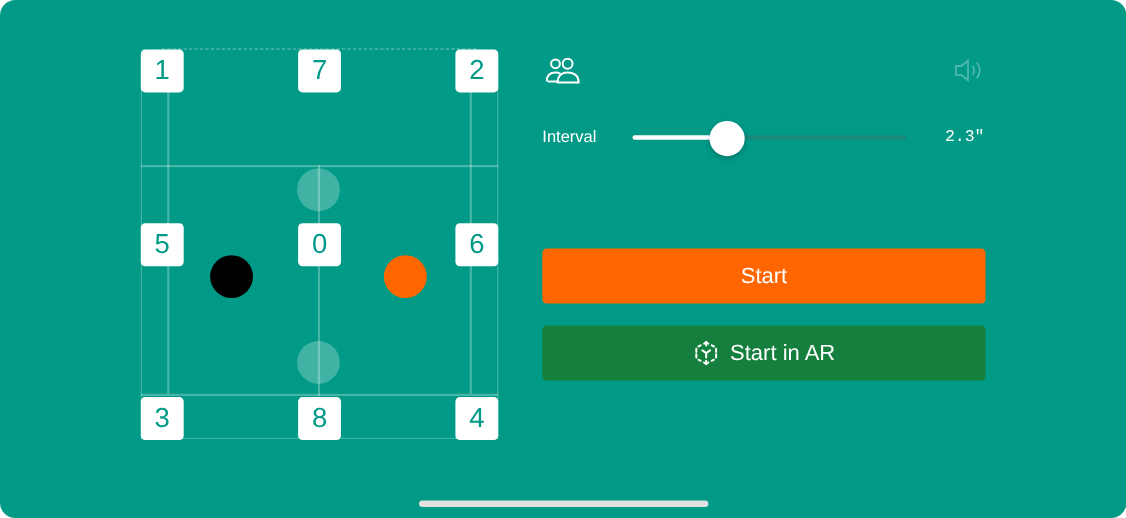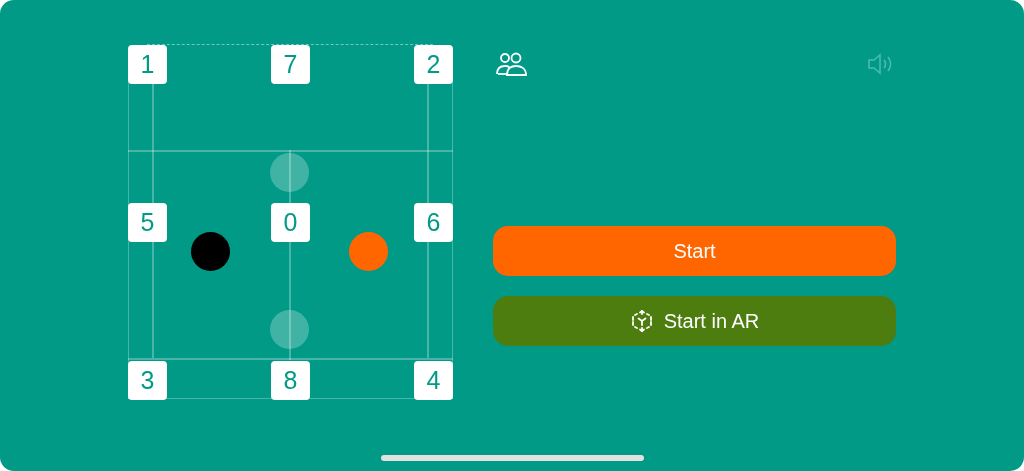--- a/index.html
+++ b/index.html
@@ -42,21 +42,21 @@
   .slider-thumb {
     position: absolute; top: -13px; width: 32px; height: 32px; border-radius: 50%;
     background: #ffffff; box-shadow: 0 2px 5px rgba(0,0,0,0.25);
     margin-left: -16px;
   }
   .slider-value {
     position: absolute; right: 2px; top: 6px; color: #ffffff; font-size: 15px;
     font-family: "Liberation Mono", monospace;
   }
   .btn {
-    position: absolute; left: 493px; width: 403px; height: 50px; border-radius: 15px;
+    position: absolute; left: 493px; width: 403px; height: 50px; border-radius: 4px;
     color: #ffffff; font-size: 20px; display: flex; align-items: center; justify-content: center;
     gap: 10px;
   }
   .home-indicator {
     position: absolute; left: 381px; top: 455px; width: 263px; height: 6px;
     border-radius: 3px; background: #e2e2e2;
   }
 </style>
 </head>
 <body>
@@ -106,27 +106,35 @@
   </div>
 
   <div class="icon-btn" style="left:866px; top:52px; width:30px; height:24px;">
     <svg width="30" height="24" viewBox="0 0 30 24" fill="none" stroke="rgba(255,255,255,0.3)" stroke-width="1.6">
       <path d="M3 8 L8 8 L14 3 L14 21 L8 16 L3 16 Z"></path>
       <path d="M18 8 C20 10 20 14 18 16"></path>
       <path d="M22 5 C25.5 9 25.5 15 22 19"></path>
     </svg>
   </div>
 
+  <div class="slider-row" style="top:110px;">
+    <span class="slider-label">Interval</span>
+    <div class="slider-track">
+      <div class="slider-fill" style="width:34.5%;"></div>
+      <div class="slider-thumb" style="left:34.5%;"></div>
+    </div>
+    <span class="slider-value">2.3"</span>
+  </div>
 
 
   <div class="btn" style="top:226px; background:#ff6600;">
     <span>Start</span>
   </div>
 
-  <div class="btn" style="top:296px; background:#4d7c0f;">
+  <div class="btn" style="top:296px; background:#15803d;">
     <svg width="24" height="24" viewBox="0 0 24 24" fill="none" stroke="#ffffff" stroke-width="1.8" stroke-linecap="round">
       <path d="M12 2 L12 5"></path>
         <path d="M10 3.5 L12 2 L14 3.5"></path>
       <path d="M12 22 L12 19"></path>
         <path d="M10 20.5 L12 22 L14 20.5"></path>
       <path d="M3 8 L3 11"></path>
         <path d="M3 13 L3 16"></path>
       <path d="M21 8 L21 11"></path>
         <path d="M21 13 L21 16"></path>
       <path d="M5 6 L7 5"></path>

